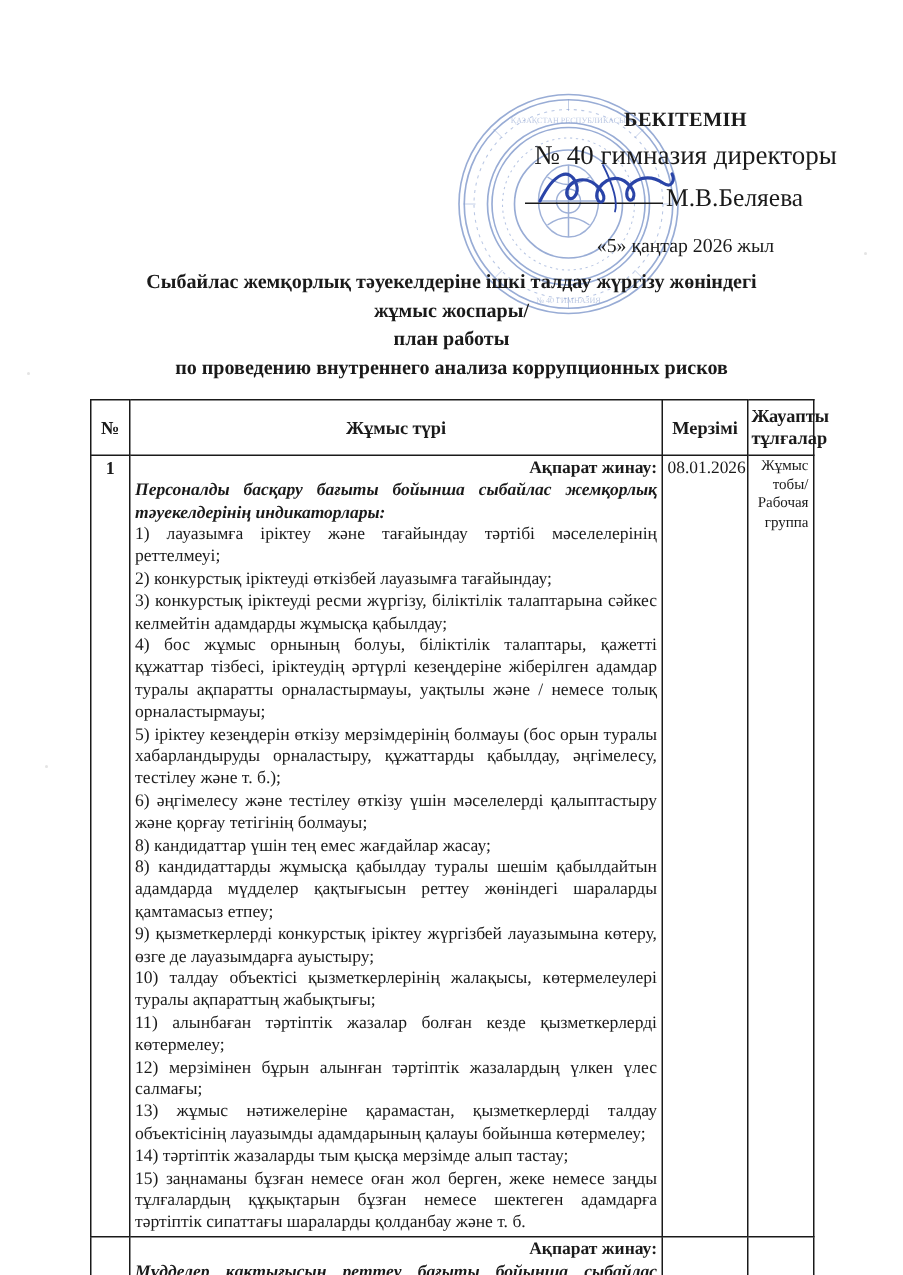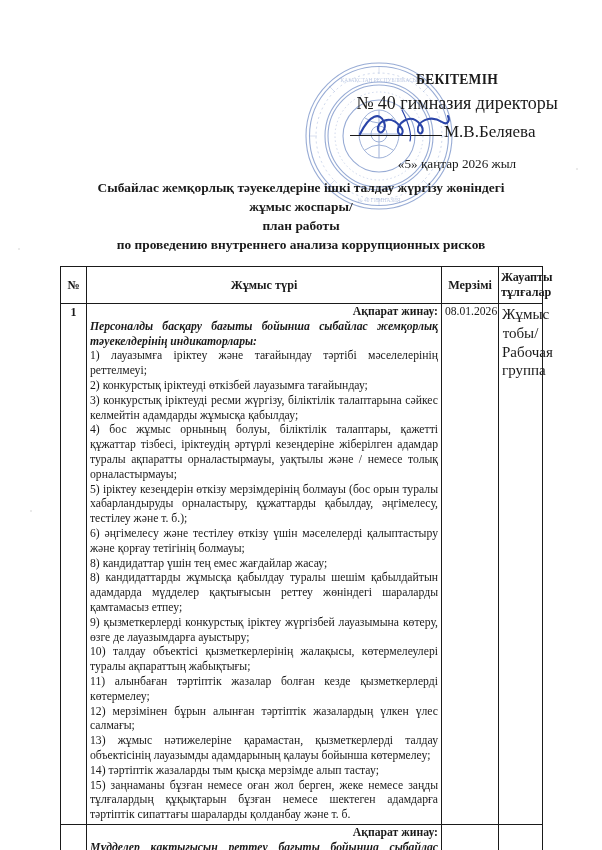--- a/index.html
+++ b/index.html
@@ -145,23 +145,23 @@
     font-weight: bold;
     font-size: 12px;
   }
   td.term {
     text-align: right;
     vertical-align: middle;
     font-size: 11.6px;
     white-space: nowrap;
   }
   td.resp {
-    text-align: center;
+    text-align: right;
     vertical-align: middle;
-    font-size: 15px;
+    font-size: 10px;
     line-height: 1.25;
   }
   td.work {
     text-align: justify;
     text-justify: inter-word;
     line-height: 1.265;
     font-size: 11.7px;
     padding: 1px 4px 2px 4px;
   }
   td.work .head {

